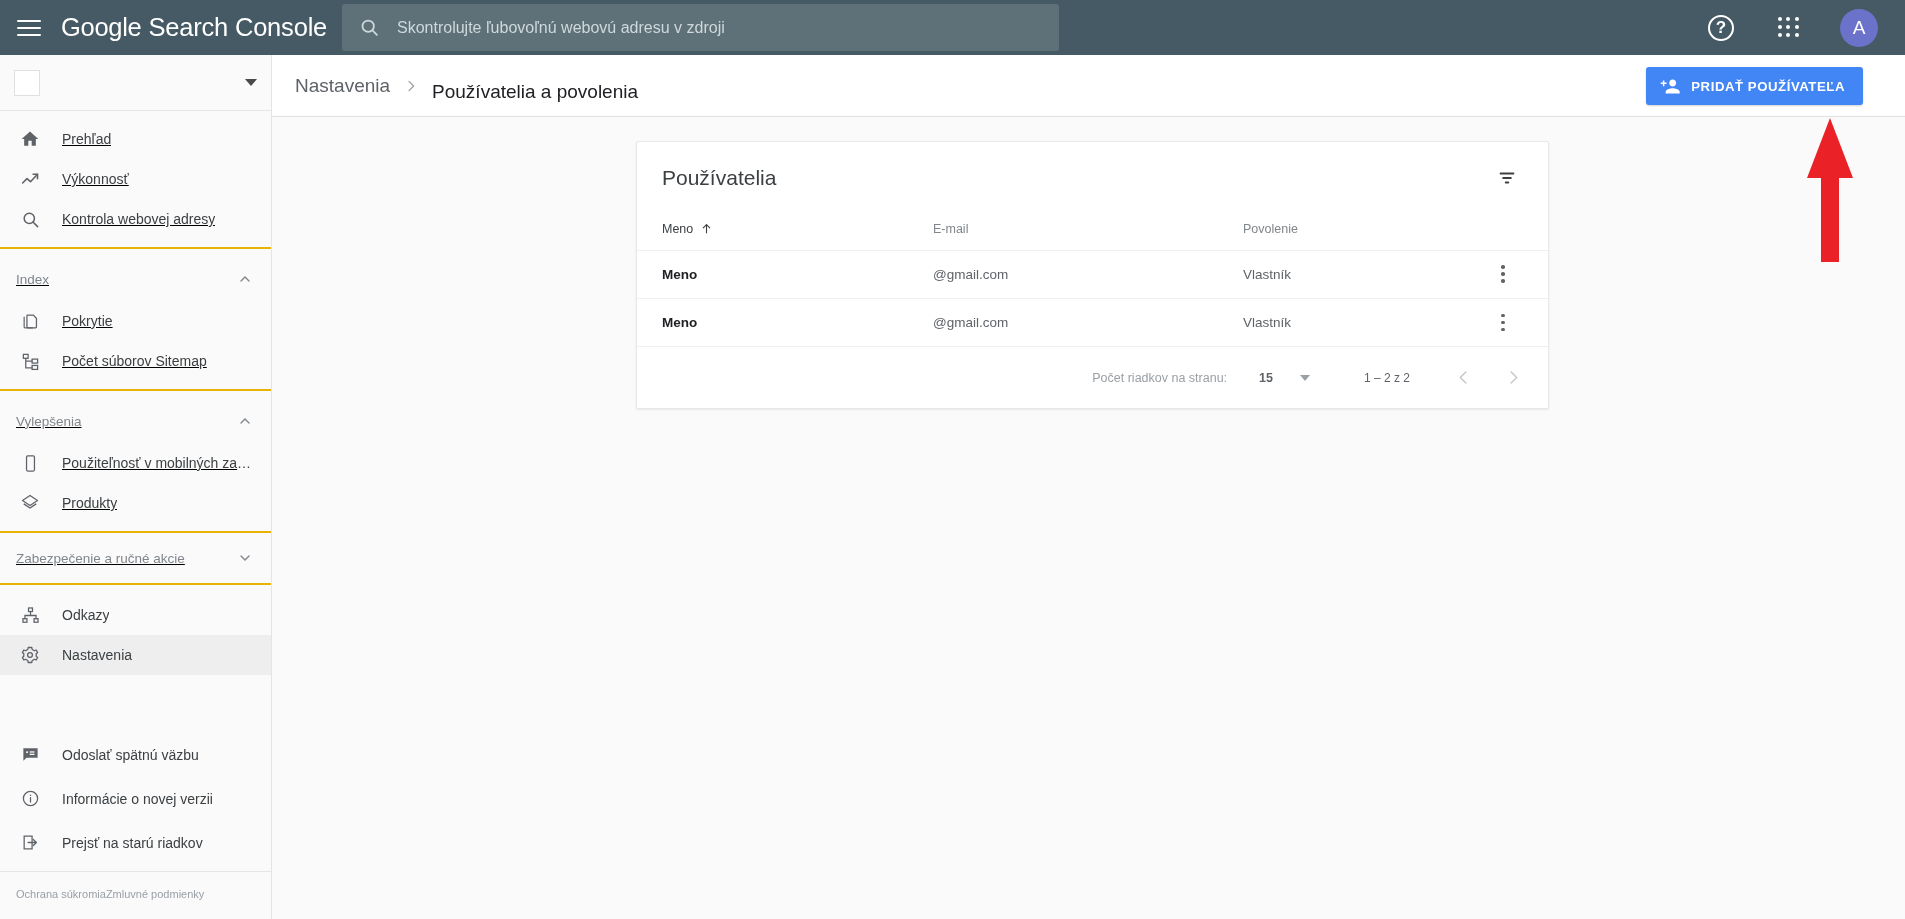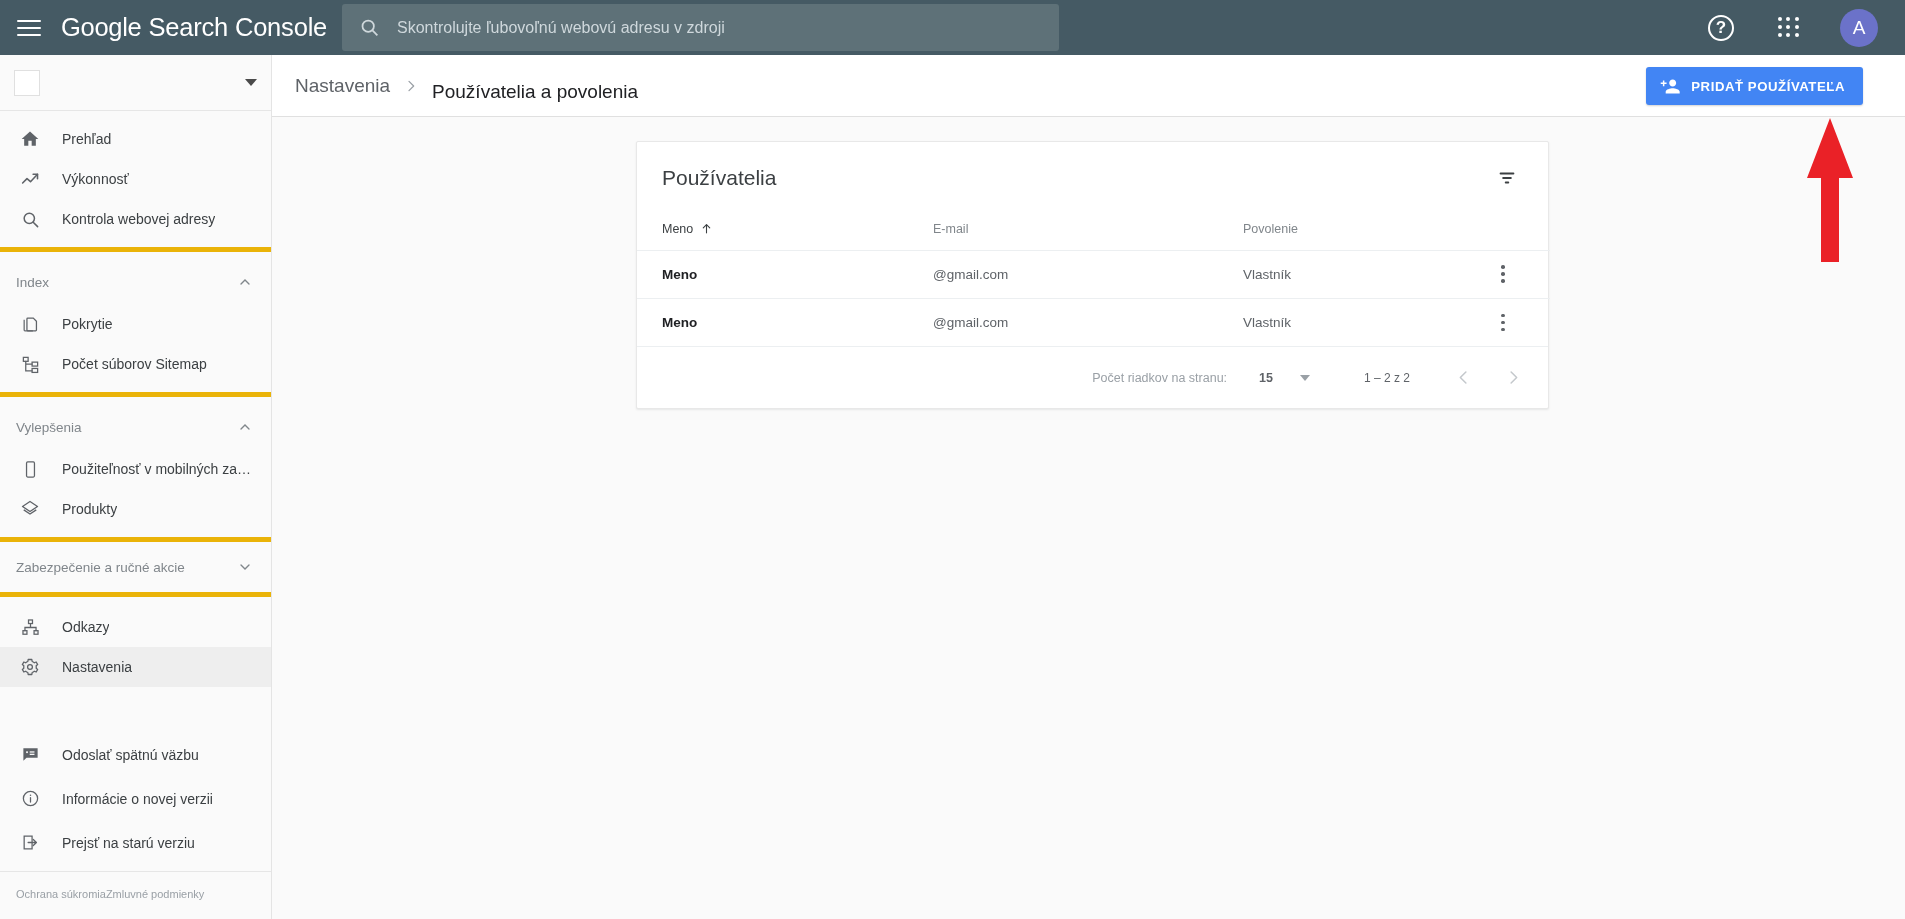--- a/index.html
+++ b/index.html
@@ -96,21 +96,21 @@
     border: 1px solid #e0e0e0;
   }
   .prop-caret {
     margin-left: auto;
     width: 0; height: 0;
     border-left: 6px solid transparent; border-right: 6px solid transparent;
     border-top: 7px solid #4a4a4a;
   }
 
   .nav-group { padding: 8px 0; }
-  .nav-group.bordered { border-bottom: 5px solid #eab308; }
+  .nav-group.bordered { border-bottom: 2px solid #eab308; text-decoration: underline; }
 
   .nav-item {
     height: 40px; display: flex; align-items: center;
     padding-left: 18px; cursor: pointer; position: relative;
   }
   .nav-item.selected { background: #eeeeee; }
   .nav-item .ico {
     width: 24px; height: 24px; margin-right: 20px;
     display: flex; align-items: center; justify-content: center; flex: none;
     color: #5f6368;
@@ -437,21 +437,21 @@
         </span>
         <span class="lbl">Informácie o novej verzii</span>
       </div>
       <div class="nav-item" style="height:44px;">
         <span class="ico">
           <svg width="19" height="19" viewBox="0 0 24 24" fill="none" stroke="#5f6368" stroke-width="1.6">
             <path d="M4 4h10v16H4z"></path>
               <path d="M9 12h10M15.5 8.2 19.5 12l-4 3.8" stroke-linecap="round" stroke-linejoin="round"></path>
           </svg>
         </span>
-        <span class="lbl">Prejsť na starú verziu</span>
+        <span class="lbl">Prejsť na starú riadkov</span>
       </div>
     </div>
 
     <div class="footer-links">
       <a>Ochrana súkromia</a>
       <a>Zmluvné podmienky</a>
     </div>
   </div>
 
   <div class="subheader">

